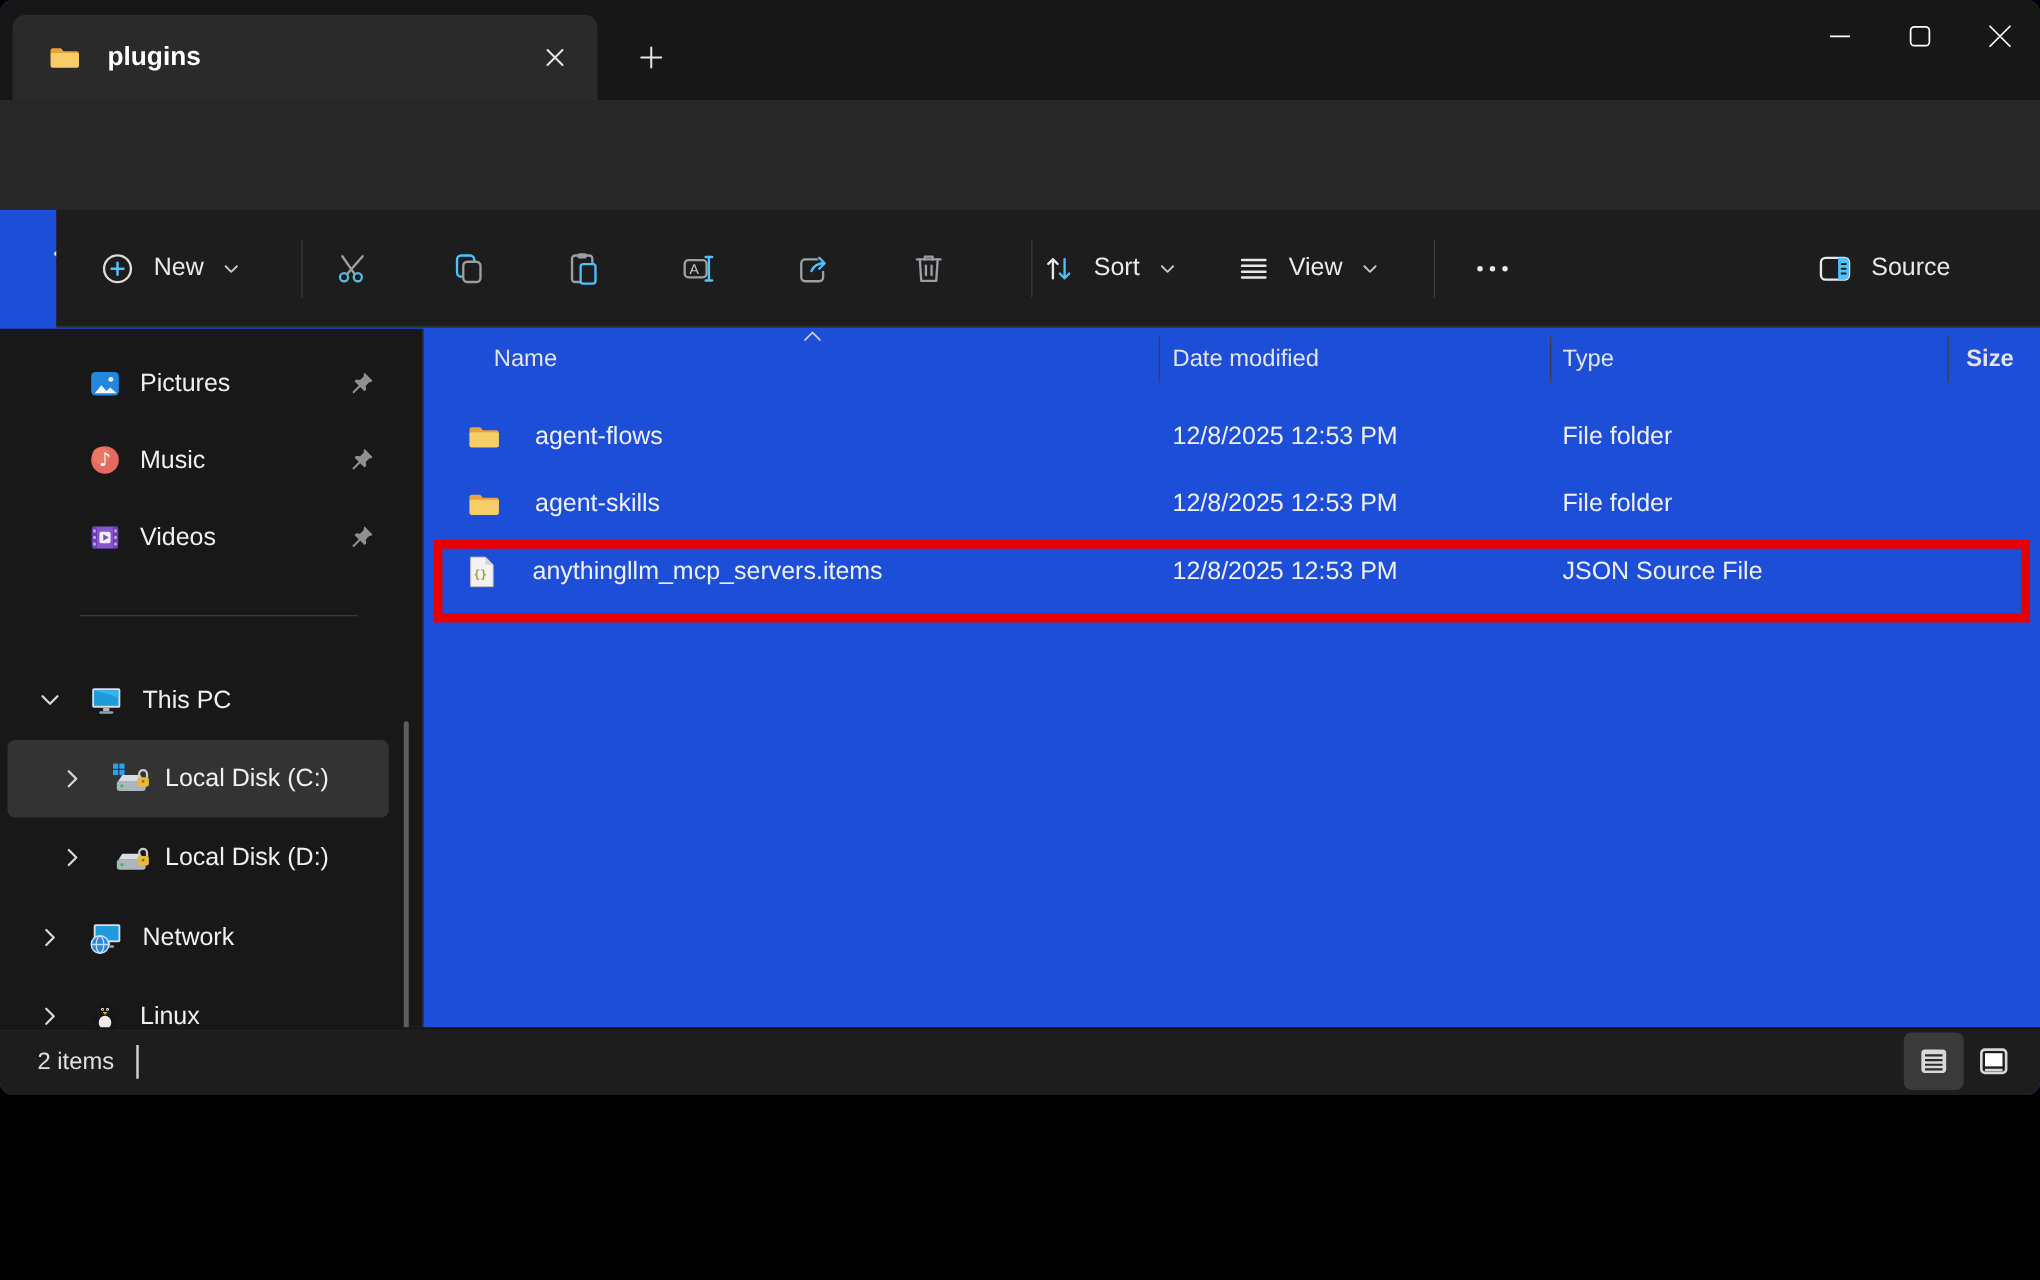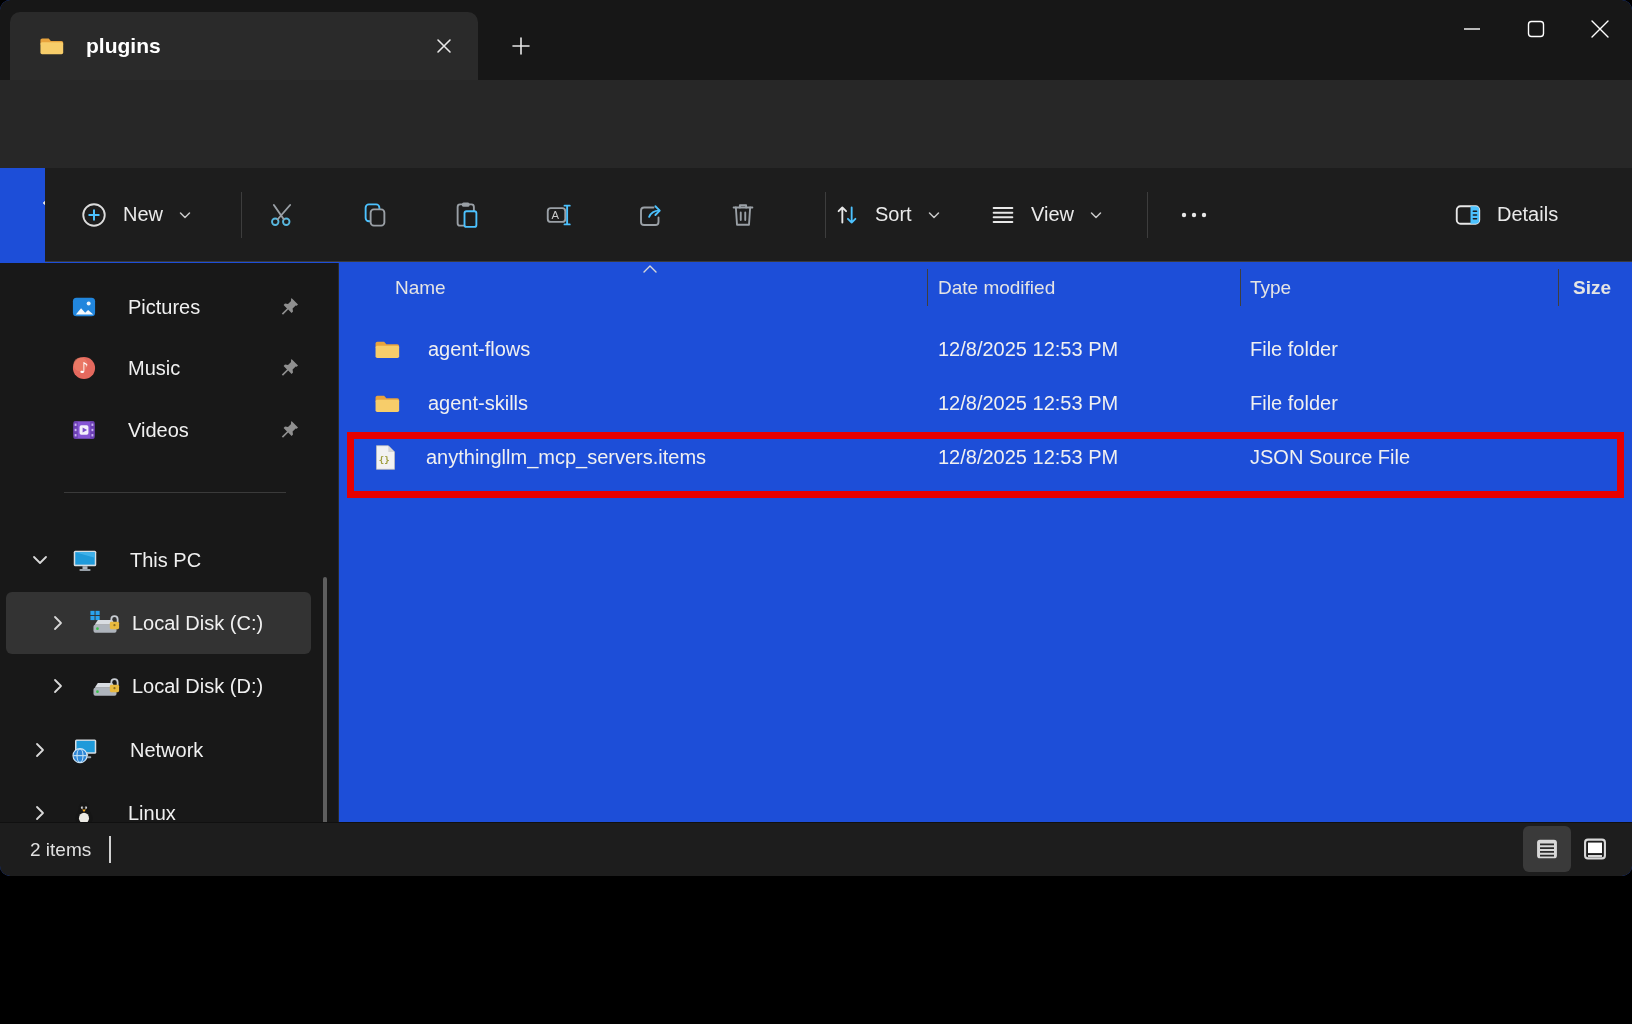--- a/index.html
+++ b/index.html
@@ -45,21 +45,21 @@
   .tb-divider { position:absolute; top:24px; width:1px; height:46px; background:#3d3d3d; }
   .iconbtn { position:absolute; top:22px; width:50px; height:50px; display:flex;
              align-items:center; justify-content:center; border-radius:6px; }
 
   
   .sidebar { position:absolute; left:0; top:263px; width:338px; bottom:54px; background:#181818; }
   .sideitem { position:absolute; left:6px; right:27px; height:62px; display:flex;
               align-items:center; border-radius:6px; font-size:20px; }
   .sideitem .chev { width:24px; display:flex; justify-content:center; }
   .sideitem .sicon { margin-left:18px; }
-  .sideitem .slabel { margin-left:30px; }
+  .sideitem .slabel { margin-left:14px; }
   .sideitem .pin { margin-left:auto; margin-right:10px; }
   .pad-pinned { padding-left:64px; }
   .pad-root { padding-left:22px; }
   .pad-drive { padding-left:40px; }
   .sel { background:#333333; }
   .side-divider { position:absolute; left:64px; width:222px; height:1px; background:#3a3a3a; }
   .side-scroll { position:absolute; left:323px; top:577px; width:4px; height:360px;
                  background:#5e5e5e; border-radius:2px; }
   .seam { position:absolute; left:338px; top:263px; width:1px; height:707px; background:#2b2b2b; }
 
@@ -322,21 +322,21 @@
       </span>
     </div>
     <div class="tb" style="left:1408px">
       <span>
         <svg width="30" height="30" viewBox="0 0 24 24" fill="none">
             <rect x="3" y="5" width="18" height="14" rx="3" stroke="#e8e8e8" stroke-width="1.5"></rect>
             <path d="M14 5h4a3 3 0 0 1 3 3v8a3 3 0 0 1-3 3h-4z" fill="#4cc2ff"></path>
             <path d="M16.3 9h2.5M16.3 12h2.5M16.3 15h2.5" stroke="#1d1d1d" stroke-width="1.3" stroke-linecap="round"></path>
           </svg>
       </span>
-      <span>Details</span>
+      <span>Source</span>
     </div>
   </div>
 
   <div class="sidebar">
     <div class="sideitem pad-pinned" style="top:13px">
       <span class="sicon" style="margin-left:0">
         <svg width="28" height="28" viewBox="0 0 24 24">
             <rect x="2.5" y="4" width="19" height="16" rx="3" fill="#2186dd"></rect>
             <circle cx="16" cy="9" r="1.7" fill="#eef4fa"></circle>
             <path d="M5 18.5l4.5-5.5 3.5 4 2.5-2.5 4.5 4z" fill="#f5f8fb"></path>

